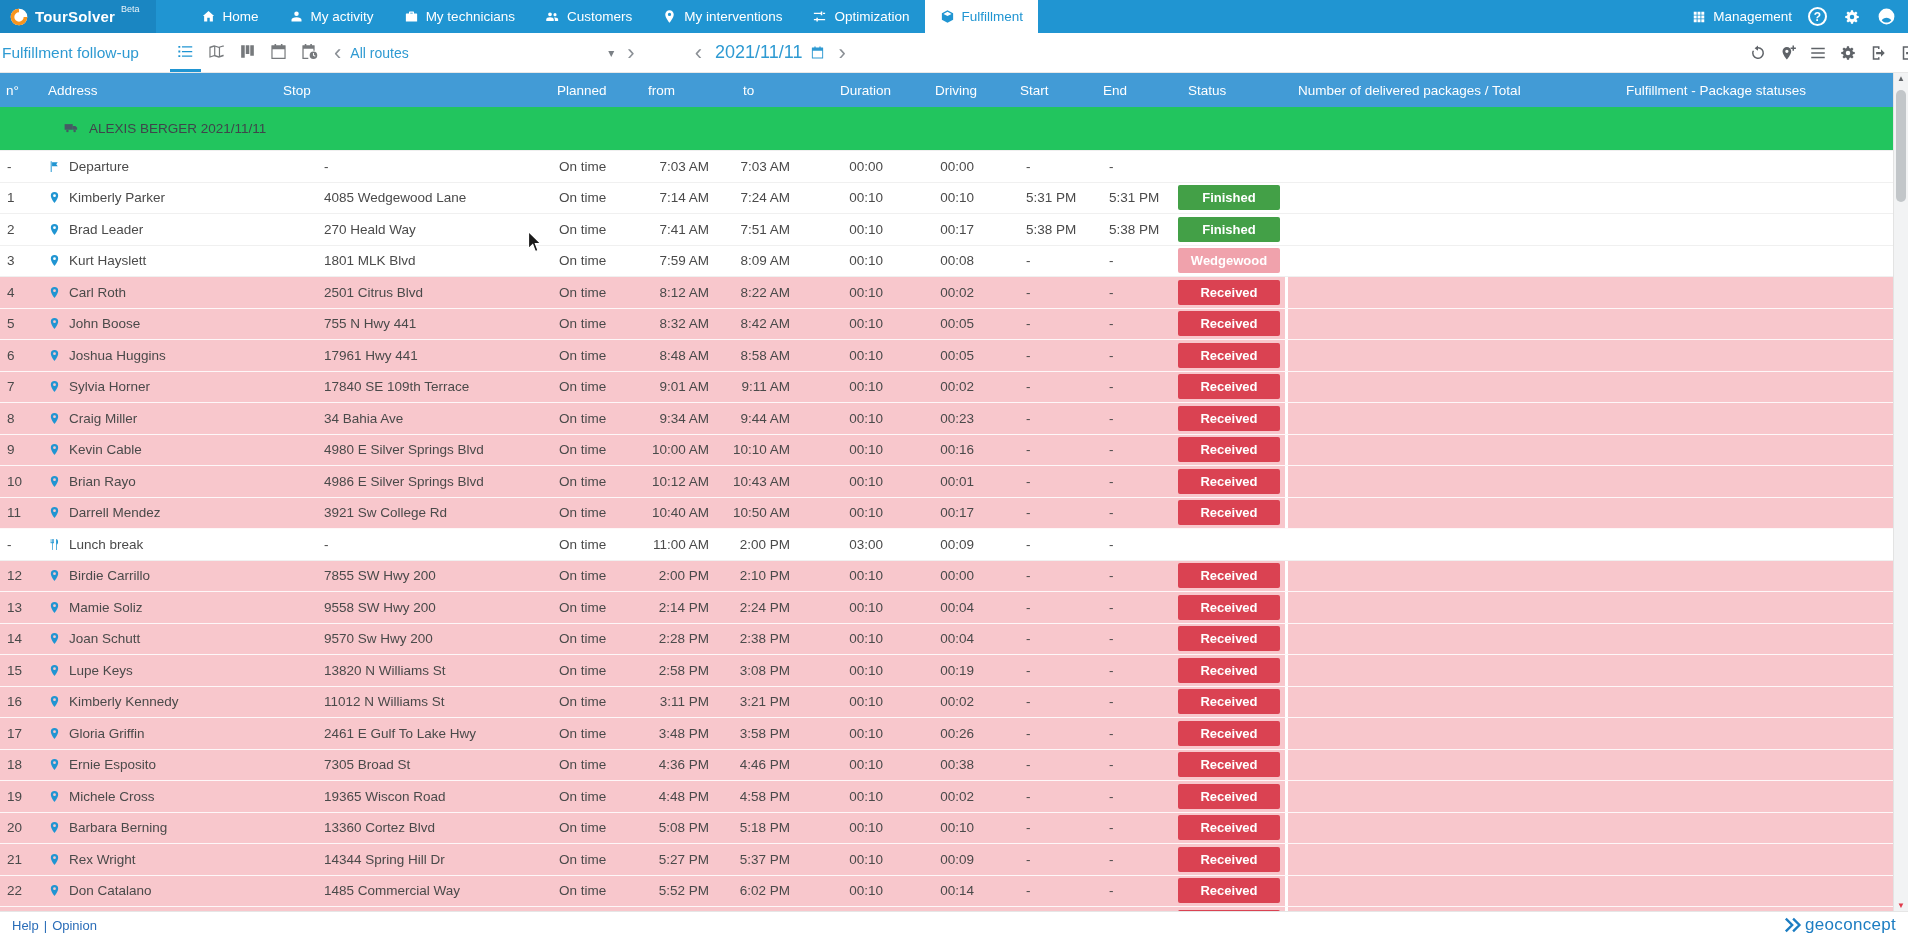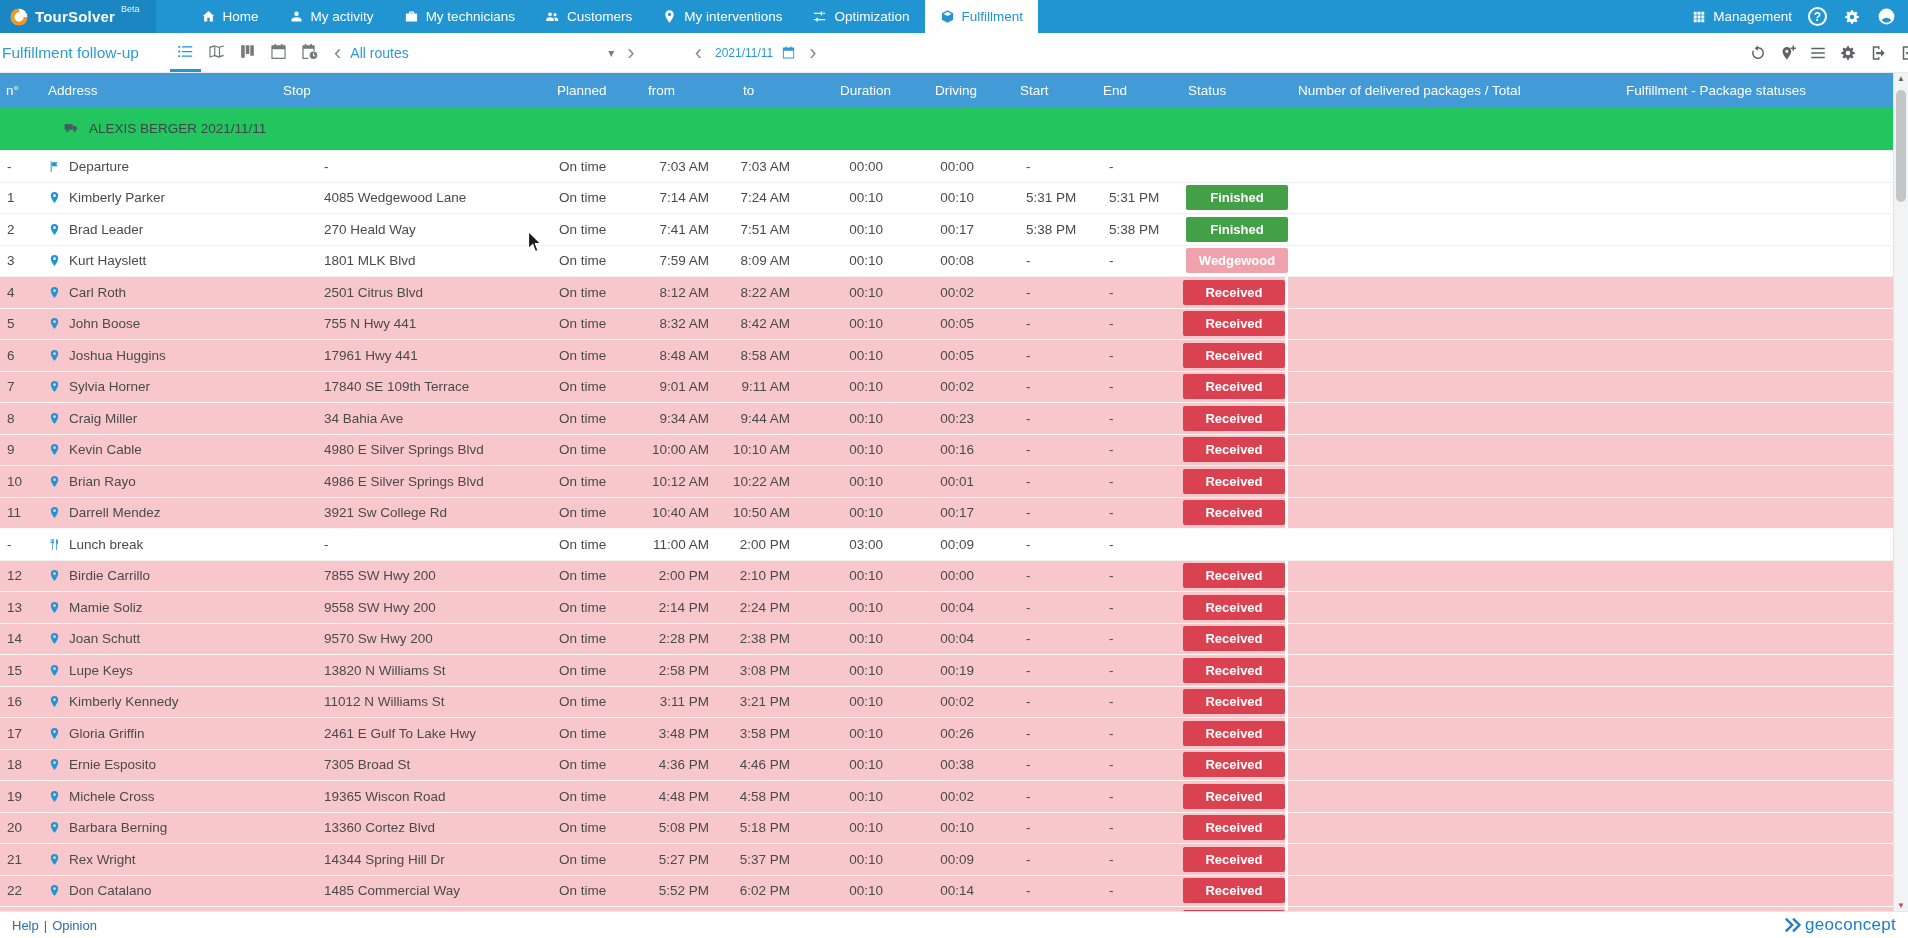--- a/index.html
+++ b/index.html
@@ -31,21 +31,21 @@
   .tb-tabs{display:flex;align-items:stretch;height:100%}
   .tb-tab{display:flex;align-items:center;padding:0 6px;border-bottom:3px solid transparent;cursor:pointer}
   .tb-tab svg{width:19px;height:19px;fill:#76797c}
   .tb-tab.selected{border-bottom-color:#2095d2}
   .tb-tab.selected svg{fill:#2095d2}
   .chev{color:#8b9096;font-size:22px;padding:0 9px;cursor:pointer;line-height:1}
   .routes-dd{display:flex;align-items:center;justify-content:space-between;width:268px;cursor:pointer}
   .routes-dd .dd-label{color:#2e9ad2;font-size:14px}
   .dd-caret{color:#7b8085;font-size:12px;padding-right:4px}
   .date-group{display:flex;align-items:center;gap:8px;cursor:pointer;margin:0 4px}
-  .date-text{color:#2e9ad2;font-size:12px}
+  .date-text{color:#2e9ad2;font-size:18px}
   .date-group svg{width:15px;height:15px;fill:#2e9ad2}
   .tb-spacer{width:42px}
   .tb-actions{margin-left:auto;display:flex;align-items:center;gap:12px;padding-right:0;overflow:hidden}
   .tb-action{cursor:pointer;display:flex;align-items:center}
   .tb-action svg{width:18px;height:18px;fill:#5f6368}
   .tb-action.clipped{margin-right:-9px}
 
   
   .thead{position:absolute;top:73px;left:0;width:1893px;height:34px;background:#429bd6;display:flex;color:#fff;font-size:13.5px;z-index:3}
   .hcell{display:flex;align-items:center;padding-left:10px;white-space:nowrap;overflow:hidden;cursor:pointer}
@@ -60,21 +60,21 @@
   .row-pink{background:#f8c7cc;border-bottom:1px solid rgba(255,255,255,.85)}
   .cell{display:flex;align-items:center;padding-left:10px;white-space:nowrap;overflow:hidden}
   .cell.c0{padding-left:7px}
   .cell.c1{gap:8px}
   .cell.c2,.cell.c3{padding-left:12px}
   .cell.c4{justify-content:flex-end;padding-right:24px}
   .cell.c5{justify-content:flex-end;padding-right:40px}
   .cell.c6{justify-content:flex-end;padding-right:42px}
   .cell.c7{justify-content:flex-end;padding-right:36px}
   .cell.c8,.cell.c9{padding-left:16px}
-  .cell.c10{justify-content:flex-end;padding:0}
+  .cell.c10{justify-content:flex-start;padding:0}
   .row-pink .cell.c10{border-right:3px solid #fff}
   .stop-svg{width:13px;height:15px;flex:none}
   .badge{min-width:102px;height:25px;display:flex;align-items:center;justify-content:center;color:#fff;font-size:13px;font-weight:bold;border-radius:2px}
 
   
   .vscroll{position:absolute;top:73px;right:0;width:15px;bottom:27px;background:#f2f3f4;border-left:1px solid #e3e3e3;z-index:6}
   .vs-up{position:absolute;top:1px;left:0;width:100%;text-align:center;font-size:8px;color:#606468;cursor:pointer}
   .vs-thumb{position:absolute;top:17px;left:2px;width:10px;height:112px;background:#c2c6c9;border-radius:5px;cursor:grab}
   .vs-down{position:absolute;bottom:1px;left:0;width:100%;text-align:center;font-size:8px;color:#e03c4b;cursor:pointer}
 
@@ -492,21 +492,21 @@
         <div class="cell c0">10</div>
         <div class="cell c1">
           <svg class="stop-svg" viewBox="0 0 24 24">
             <path fill="#2095d2" d="M12 2a6.8 6.8 0 0 0-6.8 6.8C5.2 14 12 22 12 22s6.8-8 6.8-13.2A6.8 6.8 0 0 0 12 2zm0 9.3a2.6 2.6 0 1 1 0-5.2 2.6 2.6 0 0 1 0 5.2z"></path>
           </svg>
           <span class="stop-label">Brian Rayo</span>
         </div>
         <div class="cell c2">4986 E Silver Springs Blvd</div>
         <div class="cell c3">On time</div>
         <div class="cell c4">10:12 AM</div>
-        <div class="cell c5">10:22 AM</div>
+        <div class="cell c5">10:43 AM</div>
         <div class="cell c6">00:10</div>
         <div class="cell c7">00:01</div>
         <div class="cell c8">-</div>
         <div class="cell c9">-</div>
         <div class="cell c10">
           <span class="badge" style="background: rgb(218, 66, 82);">Received</span>
         </div>
         <div class="cell c11"></div>
         <div class="cell c12"></div>
       </div>

